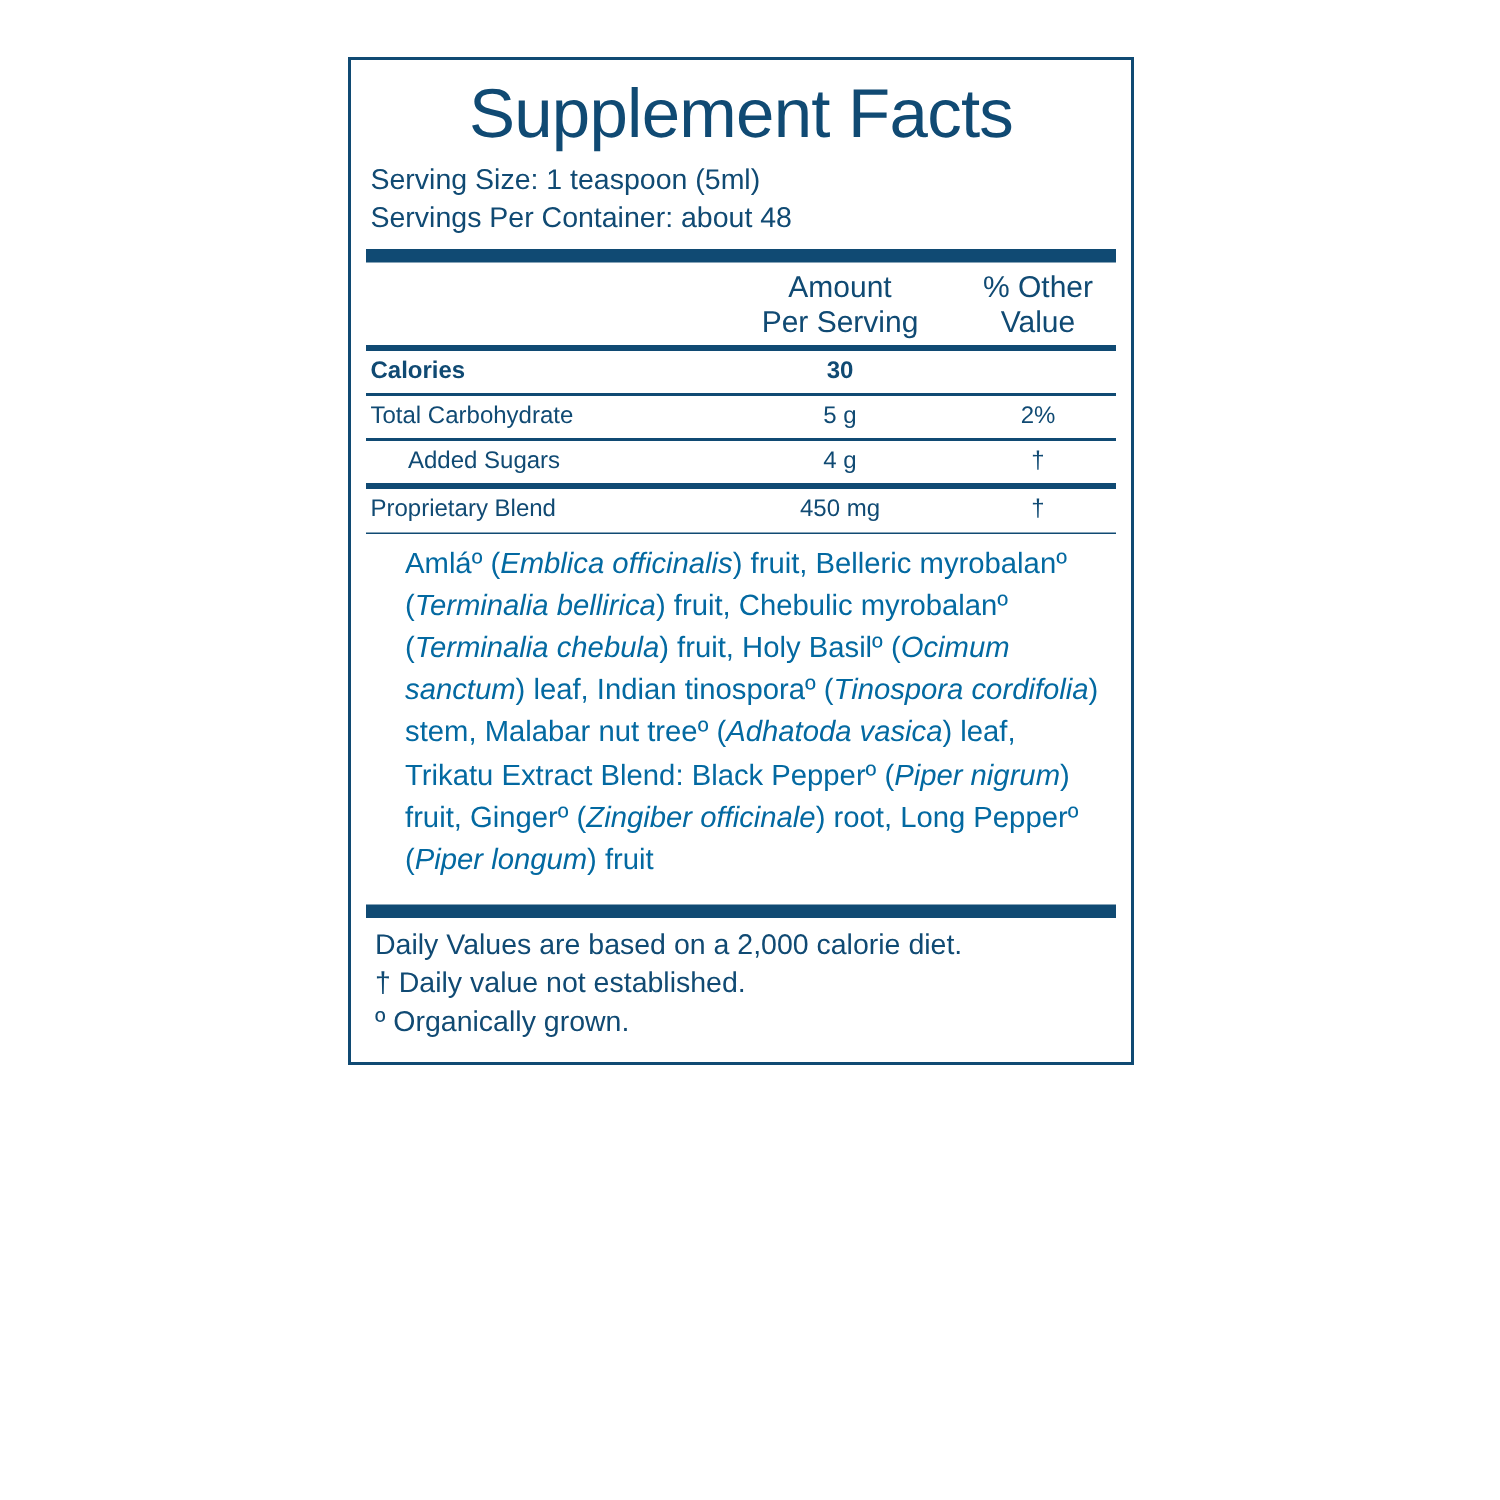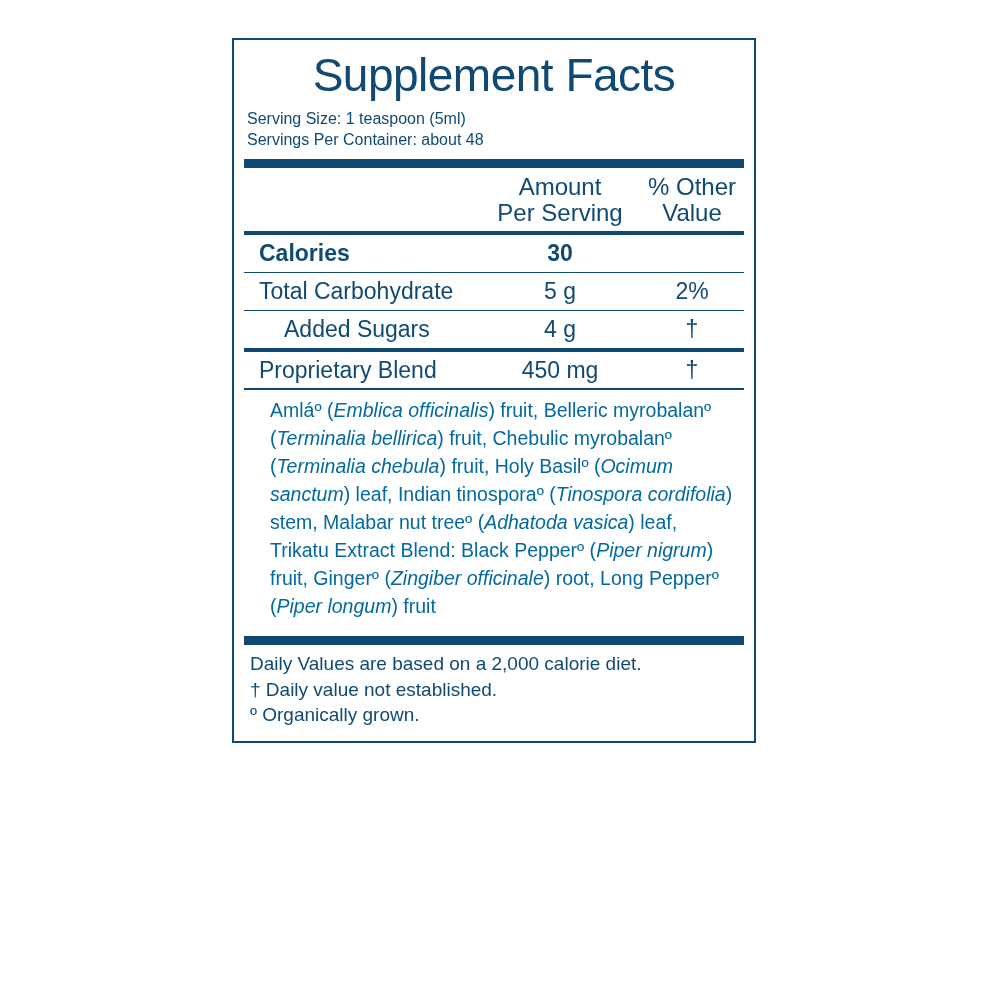--- a/index.html
+++ b/index.html
@@ -31,21 +31,21 @@
     font-size: 46px;
     line-height: 1.02;
     font-weight: 400;
     letter-spacing: -0.5px;
     color: #104a73;
     text-align: center;
     margin: 6px 0 10px 0;
     white-space: nowrap;
   }
   .serving-line {
-    font-size: 16px;
+    font-size: 19px;
     line-height: 1.30;
     color: #104a73;
     padding-left: 3px;
   }
   .rule-thick {
     height: 9px;
     background: #104a73;
     margin: 8px 0 0 0;
   }
   .rule-medium {
@@ -57,32 +57,31 @@
     background: #104a73;
   }
   .head-row {
     display: flex;
     justify-content: flex-end;
     align-items: flex-end;
     padding: 6px 0 4px 0;
   }
   .head-cell {
     text-align: center;
-    font-size: 24px;
+    font-size: 20px;
     line-height: 1.12;
   }
   .head-amount { width: 160px; }
   .head-dv { width: 104px; }
   .row {
     display: flex;
     align-items: flex-start;
-    font-size: 23px;
+    font-size: 16px;
     line-height: 1.15;
     padding: 5px 0 5px 0;
-    margin-left: 12px;
   }
   .row .nm { flex: 1 1 auto; padding-left: 3px; }
   .row .amt { width: 160px; text-align: center; }
   .row .dv { width: 104px; text-align: center; }
   .bold { font-weight: 700; }
   .indent { padding-left: 28px !important; }
   .blend-text {
     font-size: 19.5px;
     line-height: 1.44;
     padding: 6px 6px 8px 26px;

